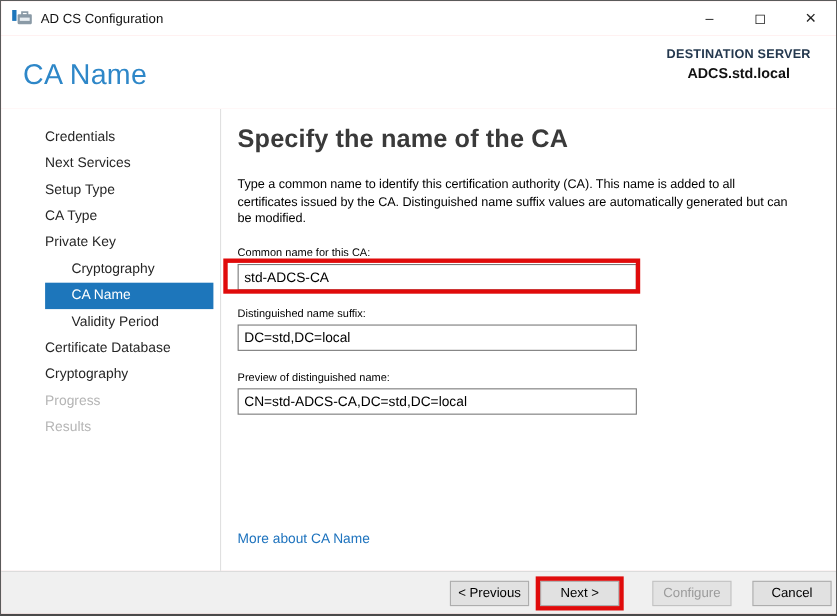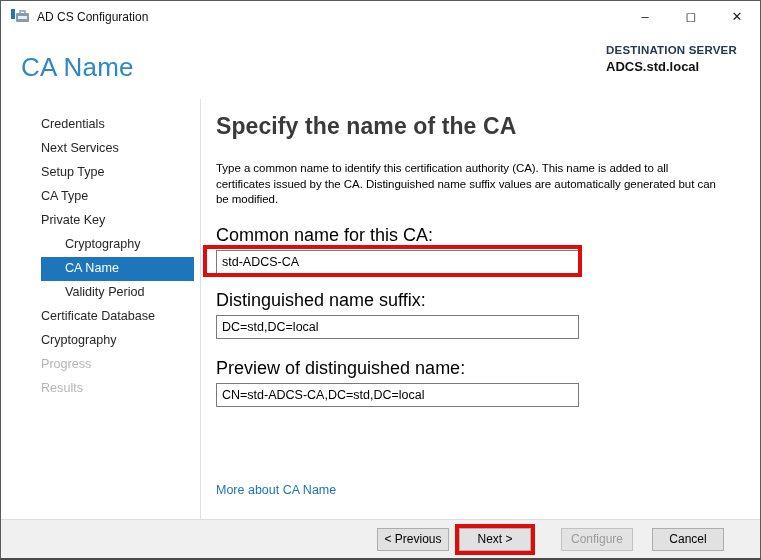--- a/index.html
+++ b/index.html
@@ -13,51 +13,51 @@
   .titlebar { height:31px; display:flex; align-items:center; flex:0 0 auto; background:#fff; }
   .titlebar .app-icon { margin-left:10px; width:18px; height:15px; flex:0 0 auto; }
   .titlebar .title { margin-left:8px; font-size:12px; color:#111; }
   .win-controls { margin-left:auto; display:flex; height:100%; }
   .win-btn { width:46px; height:100%; display:flex; align-items:center; justify-content:center;
              font-size:13px; color:#222; cursor:default; }
   
   .header { height:67px; position:relative; flex:0 0 auto; background:#fff; }
   .page-title { position:absolute; left:20px; top:20px; font-size:26px; font-weight:300;
                 color:#2e87c8; letter-spacing:0.2px; }
-  .dest { position:absolute; right:23px; top:12px; text-align:left; }
+  .dest { position:absolute; right:23px; top:12px; text-align:center; }
   .dest-label { font-size:11.5px; font-weight:bold; color:#24384e; letter-spacing:0.2px; }
   .dest-server { font-size:13px; font-weight:600; color:#111; margin-top:3px; }
   
   .body { flex:1 1 auto; display:flex; min-height:0; background:#fff; }
   .sidebar { width:200px; flex:0 0 auto; border-right:1px solid #e0e0e0; }
   .nav { list-style:none; margin:14px 0 0 40px; width:153px; }
   .nav li { height:24px; line-height:23px; font-size:12.6px; color:#262626; cursor:default;
             white-space:nowrap; }
   .nav li.sub { padding-left:24px; }
   .nav li.selected { background:#1d76bb; color:#ffffff; }
   .nav li.disabled { color:#b5b5b5; }
   .content { flex:1 1 auto; padding:14px 20px 0 15px; display:flex; flex-direction:column; }
   .content h2 { font-size:23px; font-weight:700; color:#3a3a3a; letter-spacing:0.1px; }
   .desc { margin-top:21px; font-size:11.5px; line-height:15.6px; color:#000;
           white-space:pre; letter-spacing:-0.05px; }
-  .field-label { font-size:18px; color:#000; }
+  .field-label { font-size:10px; color:#000; }
   .fl-1 { margin-top:17px; }
   .fl-2 { margin-top:16px; }
   .fl-3 { margin-top:19px; }
   .input-wrap { position:relative; width:363px; margin-top:4px; }
   .txt { width:363px; height:24px; border:1px solid #7a7a7a; background:#fff;
          font-family:"Liberation Sans", sans-serif; font-size:12.5px; color:#000;
          padding:0 5px; outline:none; display:block; }
   .red-input-overlay { position:absolute; left:-13px; top:-5px; right:-3px; bottom:-3px;
                        border:4px solid #e00b0b; pointer-events:none; }
   .more-link { margin-top:auto; margin-bottom:22px; font-size:12.5px; color:#1e73be;
                text-decoration:none; width:fit-content; }
   
   .footer { height:39px; flex:0 0 auto; background:#f0f0f0; border-top:1px solid #dcdcdc;
-            display:flex; align-items:center; justify-content:flex-end; padding-right:36px; }
+            display:flex; align-items:center; justify-content:flex-end; padding-right:4px; }
   .btn { width:72px; height:23px; background:#e1e1e1; border:1px solid #adadad;
          font-family:"Liberation Sans", sans-serif; font-size:12px; color:#000; cursor:default; }
   .btn.disabled { color:#9b9b9b; border-color:#c2c2c2; background:#e3e3e3; pointer-events:none; }
   .btn-prev { margin-right:10px; }
   .btn-wrap { position:relative; margin-right:30px; }
   .red-btn-overlay { position:absolute; inset:-4px; border:4px solid #e00b0b; pointer-events:none; }
   .btn-configure { margin-right:19px; }
 </style>
 </head>
 <body>

